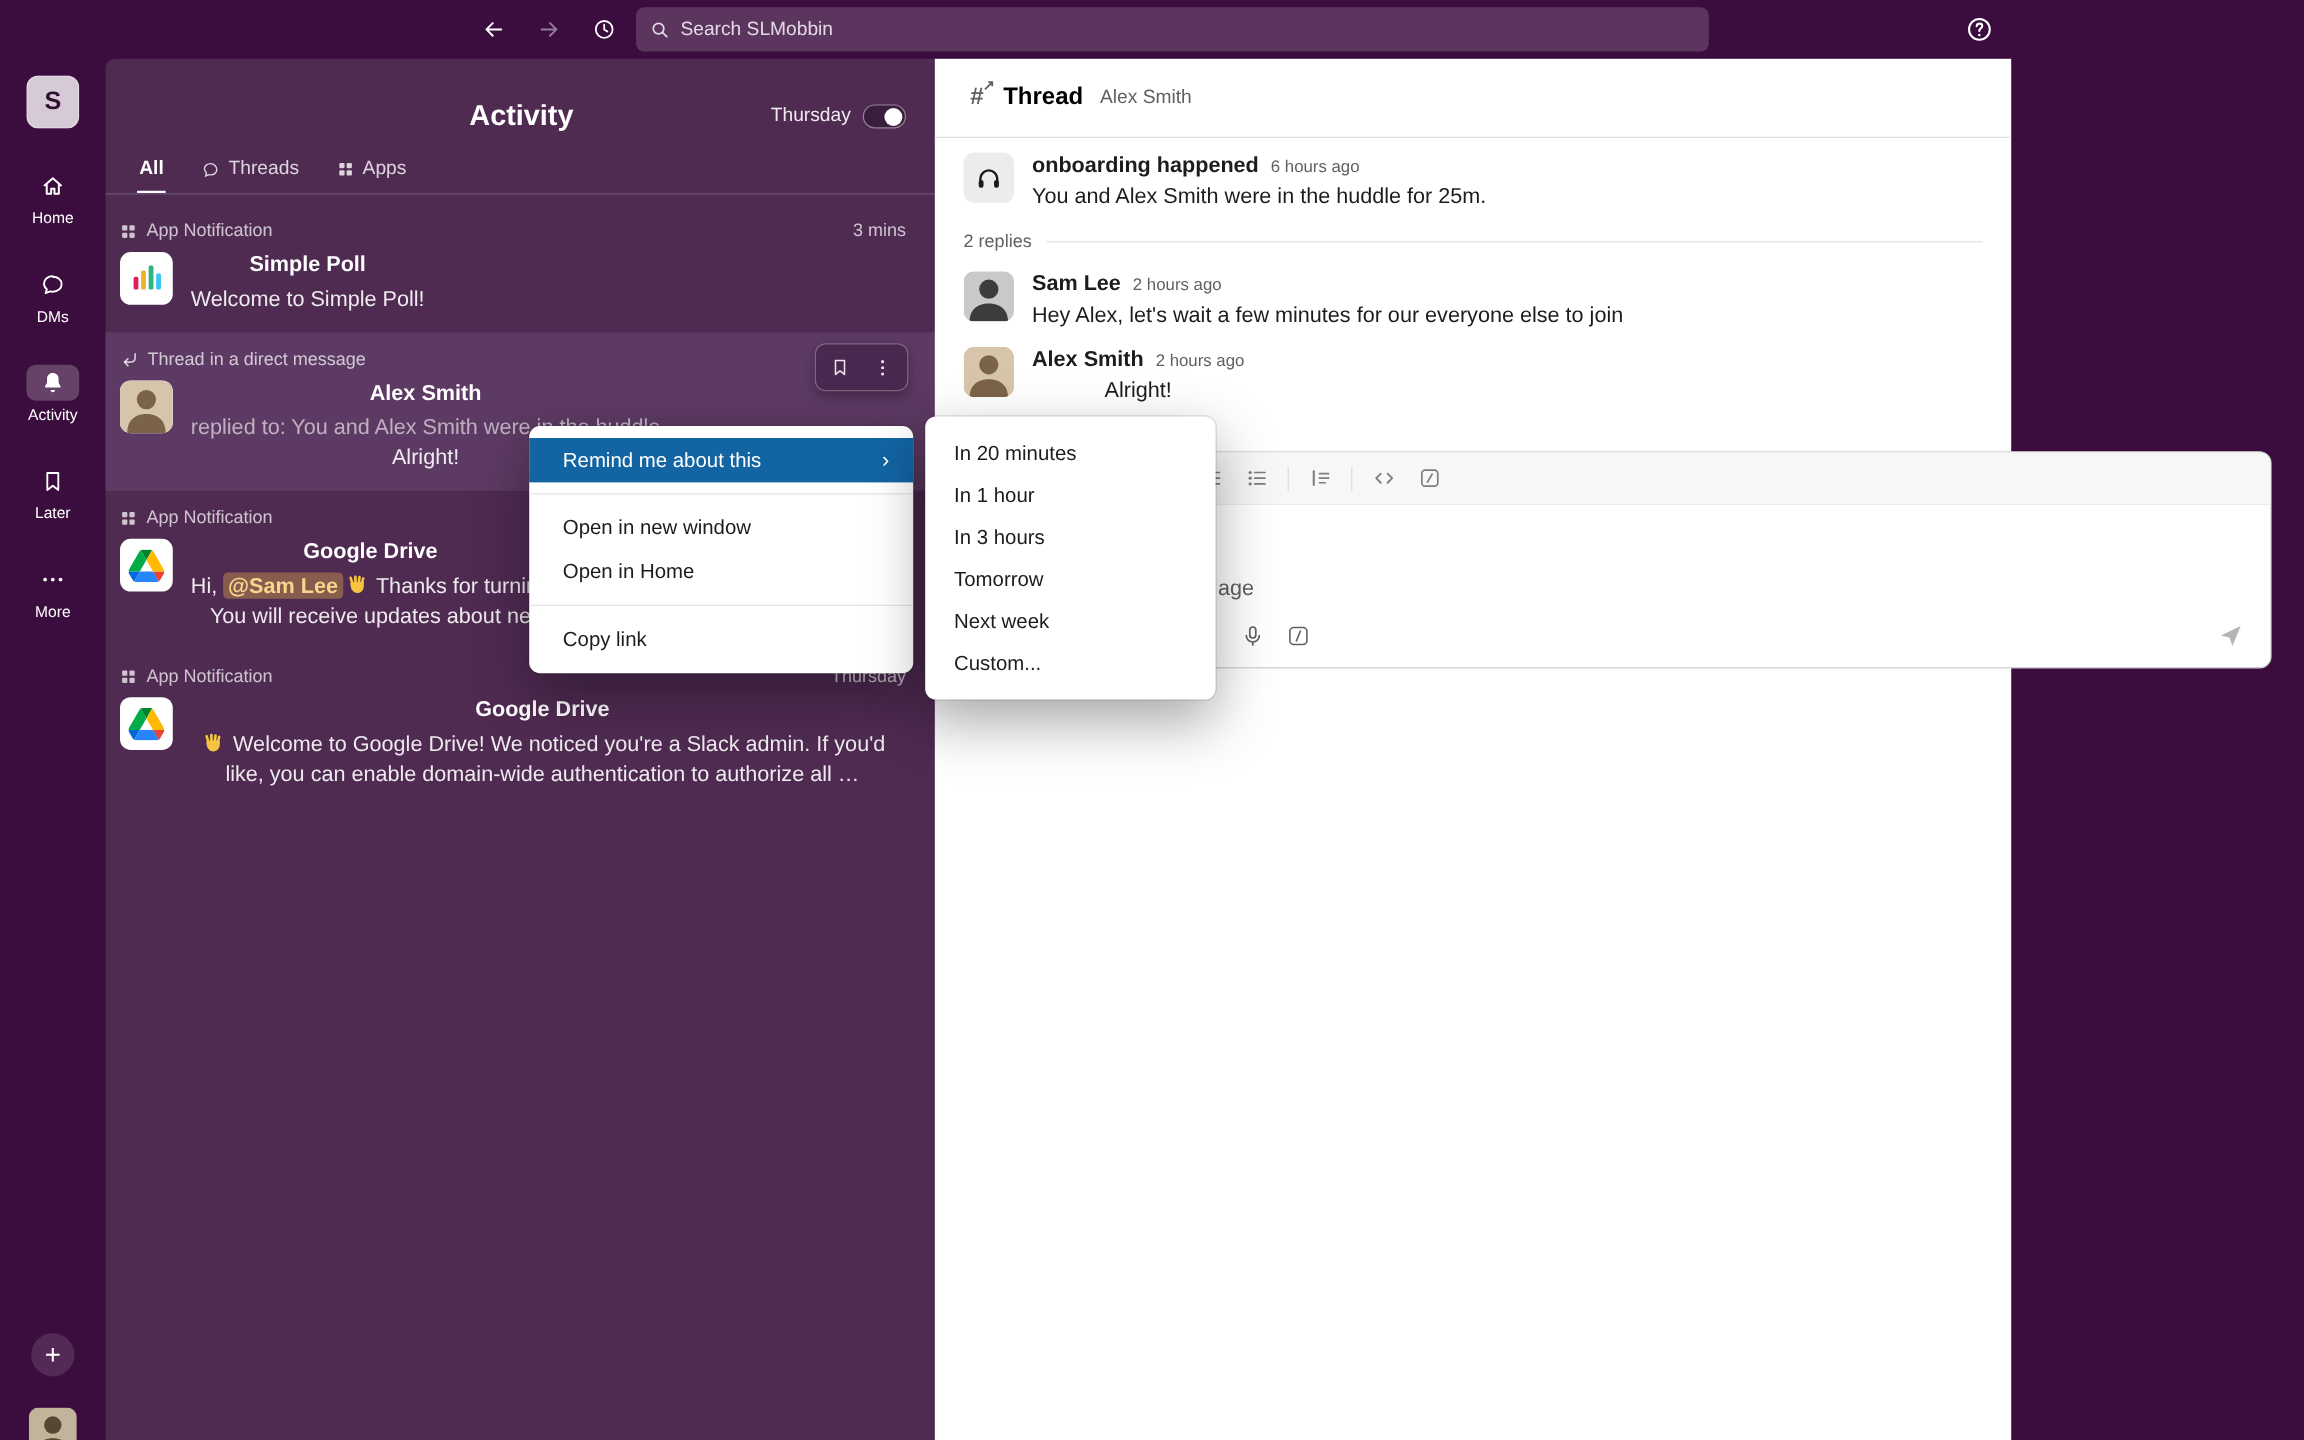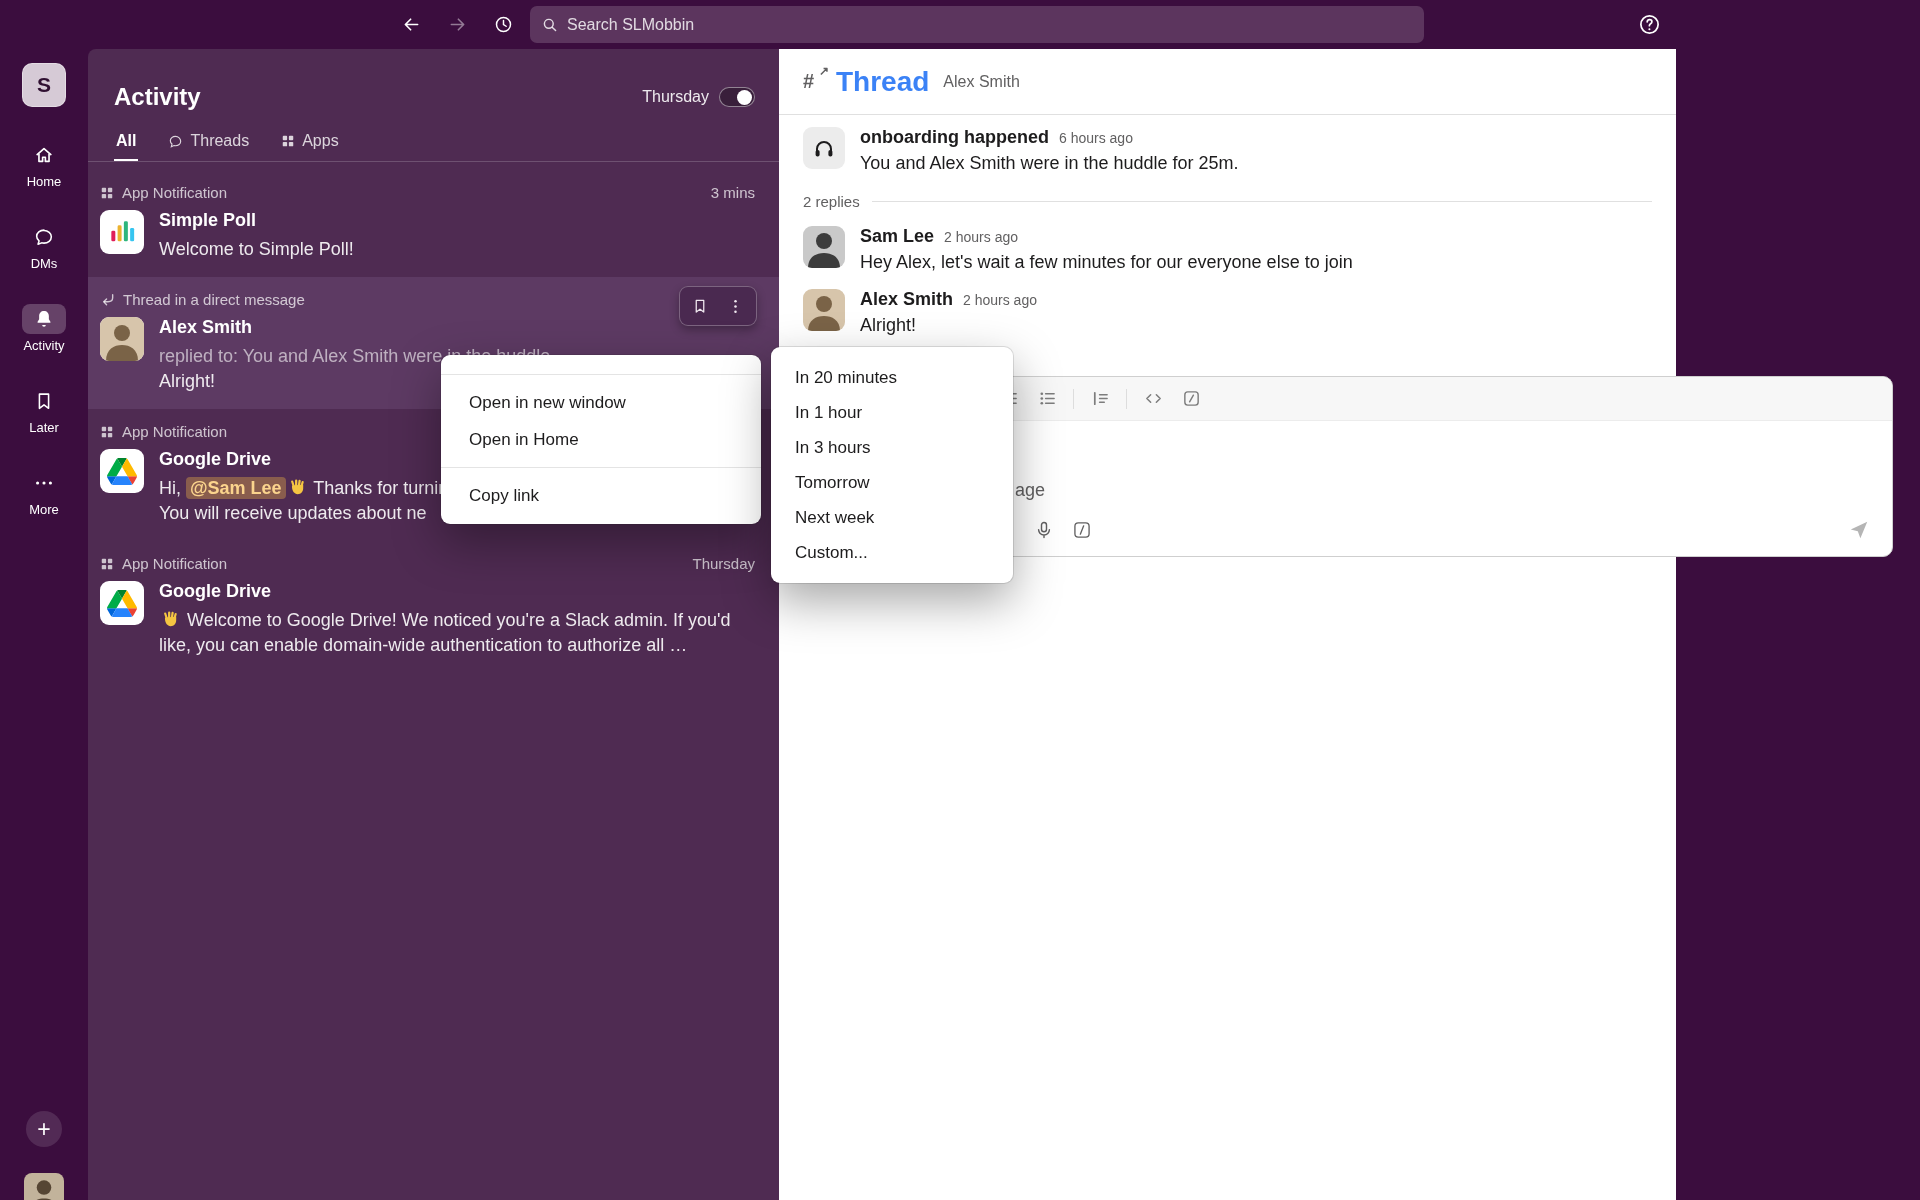--- a/index.html
+++ b/index.html
@@ -1,18 +1,18 @@
 <!DOCTYPE html>
 <html><head>
 <meta charset="utf-8">
 <style>
   * { box-sizing: border-box; margin: 0; padding: 0; }
   html,body { width:1920px; height:1200px; font-family:"Liberation Sans", sans-serif; }
   body { overflow:hidden; background:#3b0d3e; color:#fff; cursor:default; }
-  .app { position:relative; width:1676px; height:1200px; }
+  .app { position:relative; width:1676px; height:1200px;text-align:center; }
 
   
   .topbar { position:absolute; top:0; left:0; right:0; height:49px; background:#3b0d3e; }
   .nav-icons { position:absolute; left:398px; top:0; height:49px; display:flex; align-items:center; gap:20px; color:#fff; }
   .nav-btn { width:26px; height:26px; display:flex; align-items:center; justify-content:center; border-radius:5px; }
   .nav-btn.dim { opacity:.45; }
   .search { position:absolute; left:530px; top:6px; width:894px; height:37px; background:rgba(255,255,255,.17); border-radius:7px; display:flex; align-items:center; padding:0 12px; color:rgba(255,255,255,.82); font-size:16px; gap:9px; }
   .help-btn { position:absolute; right:15px; top:13px; width:23px; height:23px; color:#fff; }
 
   
@@ -54,21 +54,21 @@
   .mention { background:rgba(245,185,69,.35); color:#fbd48d; border-radius:4px; padding:1px 4px;font-weight:bold; }
   .wave { vertical-align:-3px; margin:0 2px; }
   .hover-actions { position:absolute; top:9px; right:22px; width:78px; height:40px; background:#4a2950; border:1px solid rgba(255,255,255,.28); border-radius:9px; box-shadow:0 4px 10px rgba(0,0,0,.3); display:flex; align-items:center; justify-content:space-evenly; color:#f0e8f0; z-index:5; }
   .ha-btn { width:30px; height:30px; display:flex; align-items:center; justify-content:center; border-radius:6px; }
 
   
   .main { position:absolute; top:49px; left:779px; right:0; bottom:0; background:#fff; color:#1d1c1d; }
   .main-header { height:66px; border-bottom:1px solid #e0e0e0; display:flex; align-items:center; padding:0 20px 0 24px; }
   .thread-hash { position:relative; color:#616061; font-size:20px; font-weight:700; margin-right:11px; width:22px; }
   .thread-hash i { position:absolute; top:-6px; right:-4px; font-style:normal; font-size:12px; font-weight:700; }
-  .main-title { font-size:28px; font-weight:800; color:#3b82f6; }
+  .main-title { font-size:20px; font-weight:800; color:#000000; }
   .main-sub { font-size:16px; color:#616061; margin-left:14px; }
   .msg { display:flex; gap:15px; padding:12px 24px 2px 24px; }
   .msg-avatar { width:42px; height:42px; border-radius:9px; overflow:hidden; flex:none; }
   .msg-avatar svg { display:block; }
   .msg-avatar.huddle { background:#ececec; display:flex; align-items:center; justify-content:center; }
   .msg-head { display:flex; align-items:baseline; gap:10px; }
   .msg-name { font-size:18px; font-weight:800; color:#1d1c1d; }
   .msg-time { font-size:14px; color:#616061; }
   .msg-body { font-size:18px; color:#1d1c1d; margin-top:3px; line-height:1.35; }
   .replies { display:flex; align-items:center; gap:12px; padding:16px 24px 4px 24px; font-size:15px; color:#616061; }
@@ -518,20 +518,24 @@
         <span class="send">
           <svg viewBox="0 0 24 24" width="22" height="22">
               <path d="M3 11.5 21 3l-7.5 18-2.8-7.7z" fill="currentColor"></path>
             </svg>
         </span>
       </div>
     </div>
   </div>
 
   <div class="ctx-menu">
+    <div class="ctx-item highlight">
+      <span>Remind me about this</span>
+      <span class="ctx-chevron">›</span>
+    </div>
     <div class="ctx-sep"></div>
     <div class="ctx-item">
       <span>Open in new window</span>
     </div>
     <div class="ctx-item">
       <span>Open in Home</span>
     </div>
     <div class="ctx-sep"></div>
     <div class="ctx-item">
       <span>Copy link</span>

